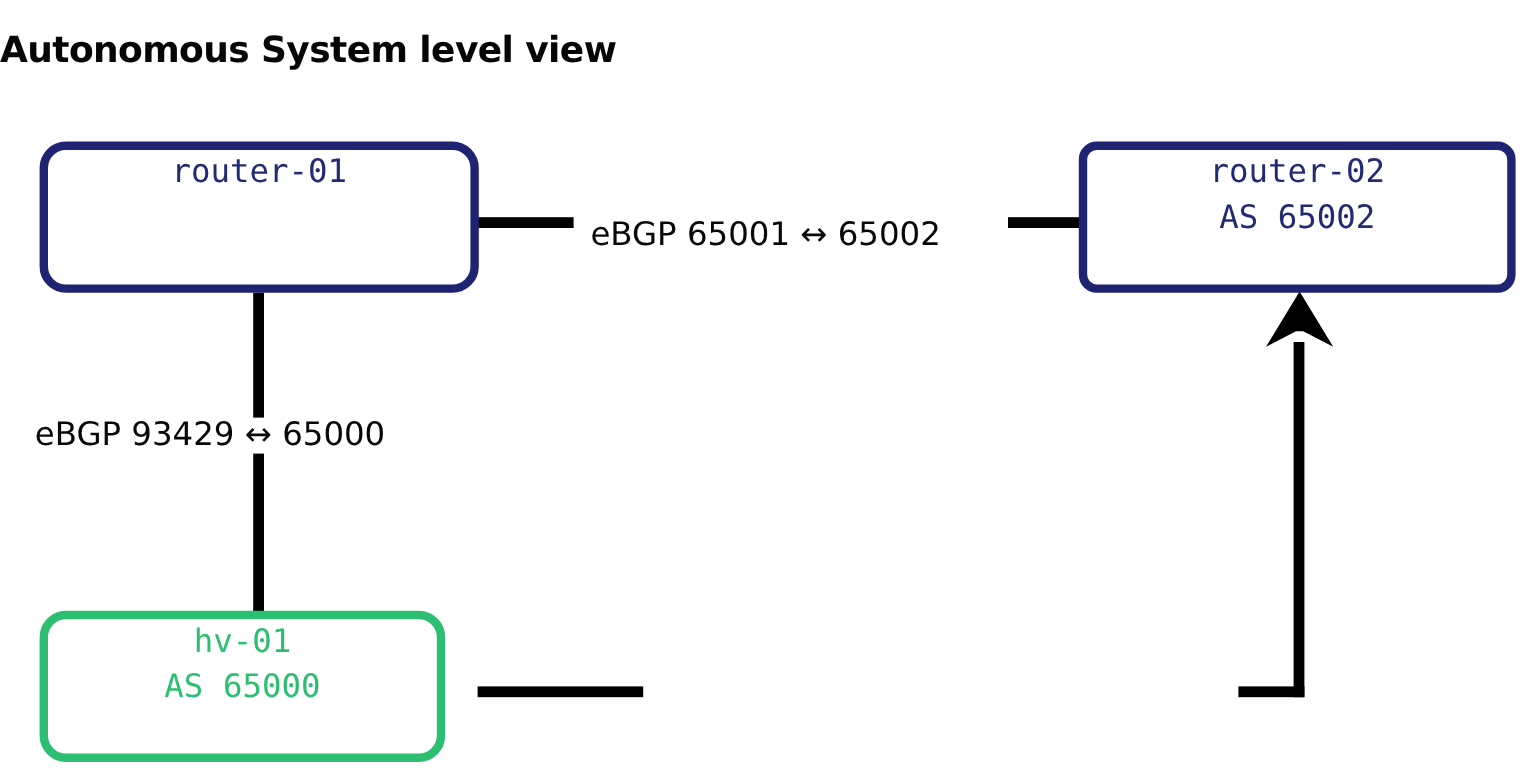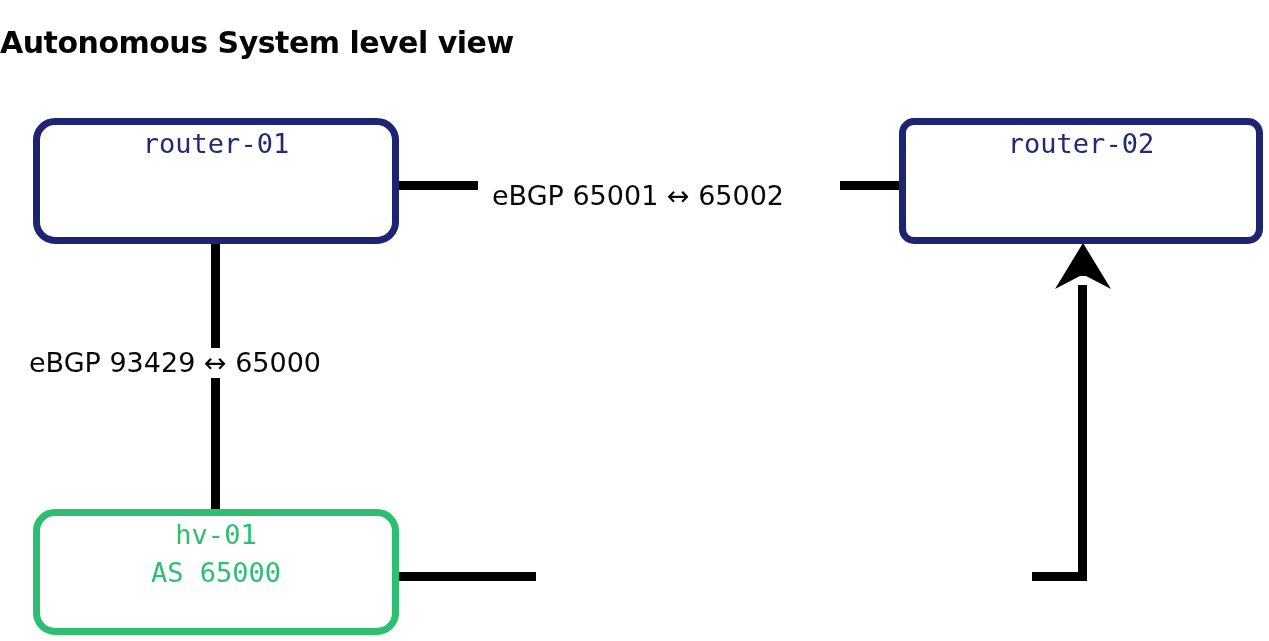--- a/index.html
+++ b/index.html
@@ -59,21 +59,21 @@
     color: #232a74;
   }
   .node-host {
     border-color: #2ebe72;
   }
   .node-host .node-line {
     color: #2ebe72;
   }
   #node-router-01 { left: 33px;  top: 118px; width: 366px; height: 126px; }
   #node-router-02 { left: 899px; top: 118px; width: 364px; height: 126px; border-radius: 15px; }
-  #node-hv-01     { left: 33px;  top: 509px; width: 366px; height: 126px; }
+  #node-hv-01     { left: 33px;  top: 509px; width: 338px; height: 126px; }
 
   
   .edge {
     position: absolute;
     background: #000000;
     z-index: 1;
   }
   
   #edge-r1-r2-left   { left: 398px;  top: 181px; width: 80px;  height: 9px; }
   #edge-r1-r2-right  { left: 840px;  top: 181px; width: 62px;  height: 9px; }
@@ -126,20 +126,21 @@
   <svg class="arrow-head" viewBox="0 0 60 48">
     <path d="M30 0 L58 46 L33 33 L30 33 L27 33 L2 46 Z" fill="#000000"></path>
   </svg>
 
   <div class="node node-router" id="node-router-01">
     <div class="node-line">router-01</div>
   </div>
 
   <div class="node node-router" id="node-router-02">
     <div class="node-line">router-02</div>
+    <div class="node-line">AS 65002</div>
   </div>
 
   <div class="node node-host" id="node-hv-01">
     <div class="node-line">hv-01</div>
     <div class="node-line">AS 65000</div>
   </div>
 
   <div class="edge-label" id="label-r1-r2">eBGP 65001 ↔ 65002</div>
 
   <div class="edge-label" id="label-r1-hv">eBGP 93429 ↔ 65000</div>

